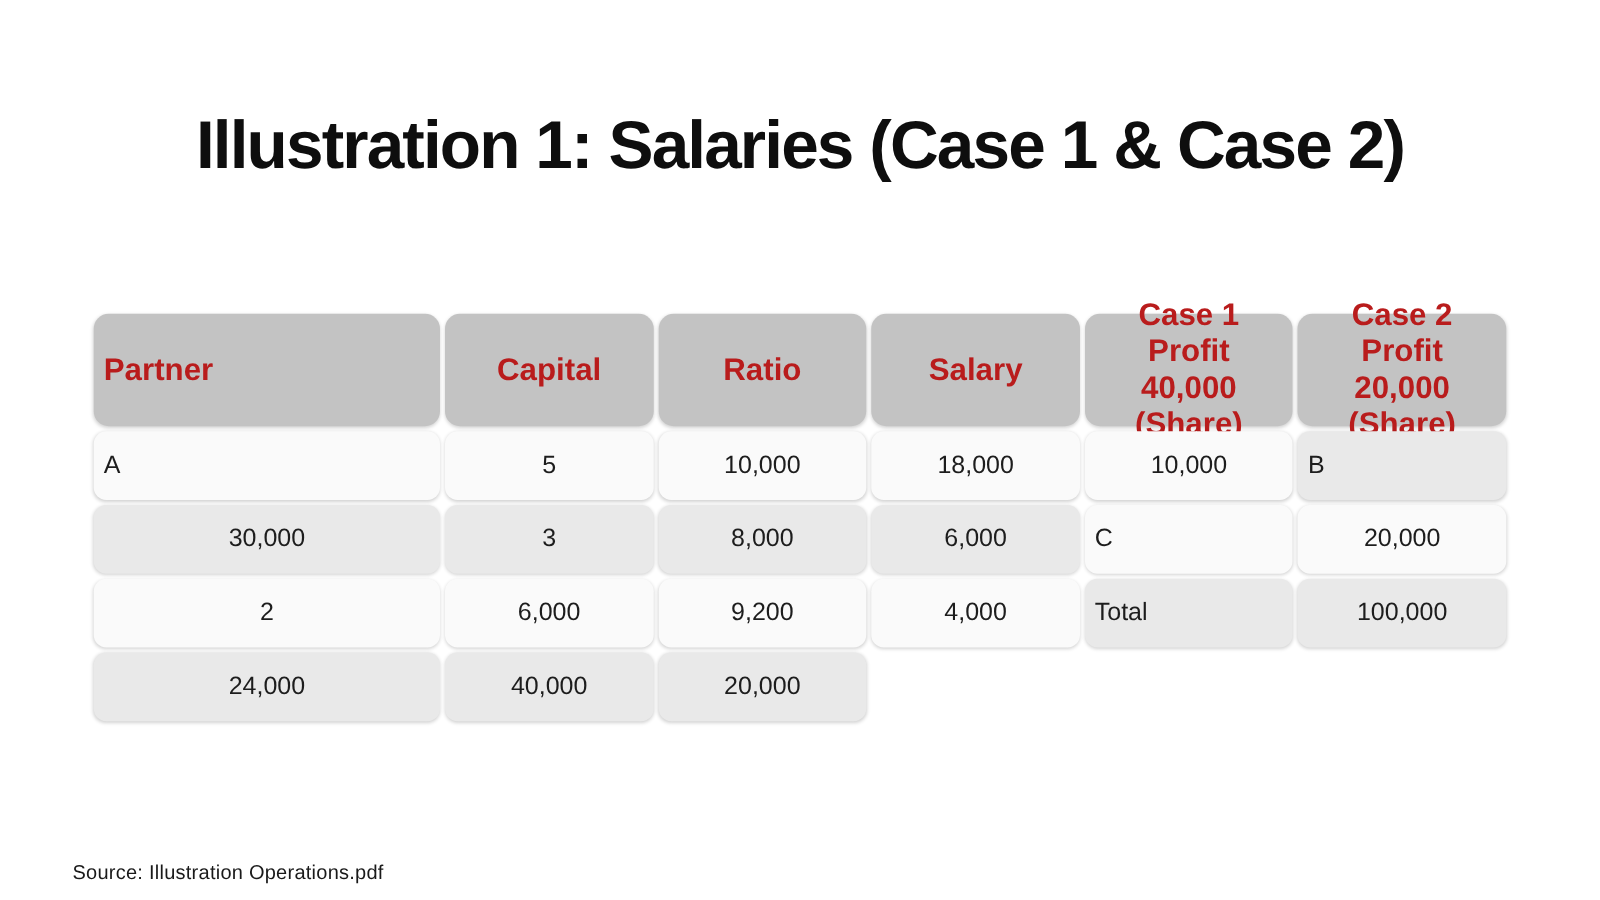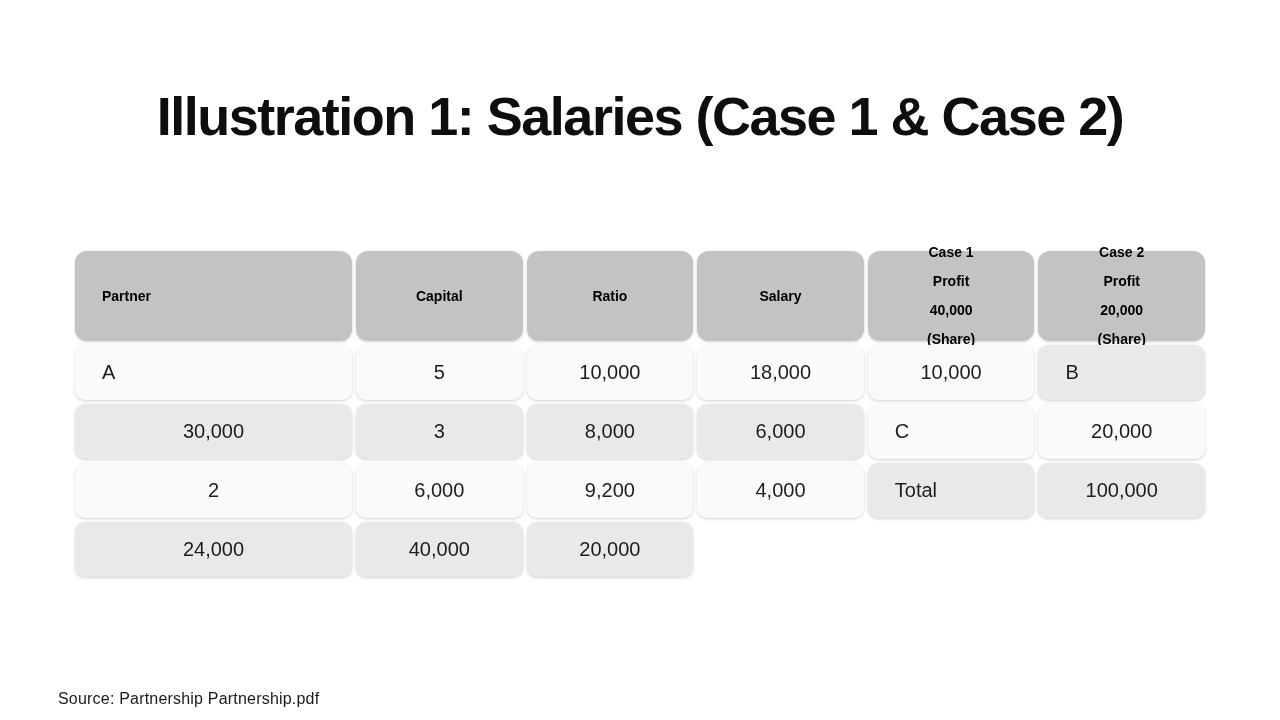--- a/index.html
+++ b/index.html
@@ -41,39 +41,39 @@
     text-align: center;
     font-size: 20px;
     color: #1d1d1d;
     border-radius: 10px;
     box-shadow: 0 1px 3px rgba(0,0,0,0.18);
     position: relative;
   }
   .cell.header {
     background: #c3c3c3;
     font-weight: 700;
-    font-size: 14px;
-    color: #000000;
+    font-size: 25px;
+    color: #b91c1c;
     border-radius: 12px;
     line-height: 29px;
     white-space: pre-line;
     overflow: visible;
     z-index: 0;
   }
   .cell.data {
     background: #fafafa;
     z-index: 1;
   }
   .cell.data.alt {
     background: #e9e9e9;
   }
   .cell.first-col {
     justify-content: flex-start;
     text-align: left;
-    padding-left: 27px;
+    padding-left: 8px;
   }
   .source {
     position: absolute;
     left: 58px; top: 690px;
     font-size: 16px;
     color: #1a1a1a;
     letter-spacing: 0.2px;
   }
   .source .prefix { }
 </style>
@@ -114,16 +114,16 @@
       <div class="cell data">9,200</div>
       <div class="cell data">4,000</div>
       <div class="cell data alt first-col">Total</div>
       <div class="cell data alt">100,000</div>
       <div class="cell data alt">24,000</div>
       <div class="cell data alt">40,000</div>
       <div class="cell data alt">20,000</div>
     </div>
 
   <div class="source">
-    <span class="prefix">Source: </span><span>Partnership Partnership.pdf</span>
+    <span class="prefix">Source: </span><span>Illustration Operations.pdf</span>
   </div>
 
 </div>
 
 </body></html>

